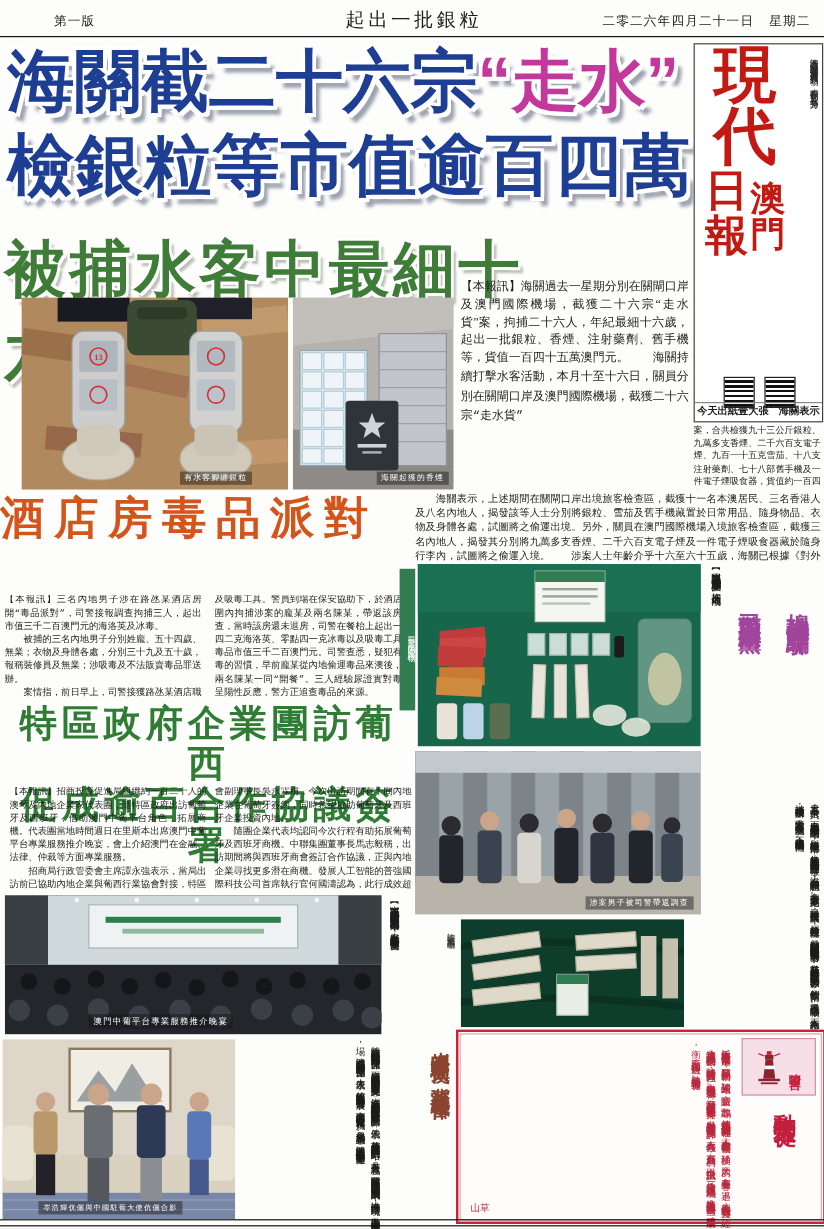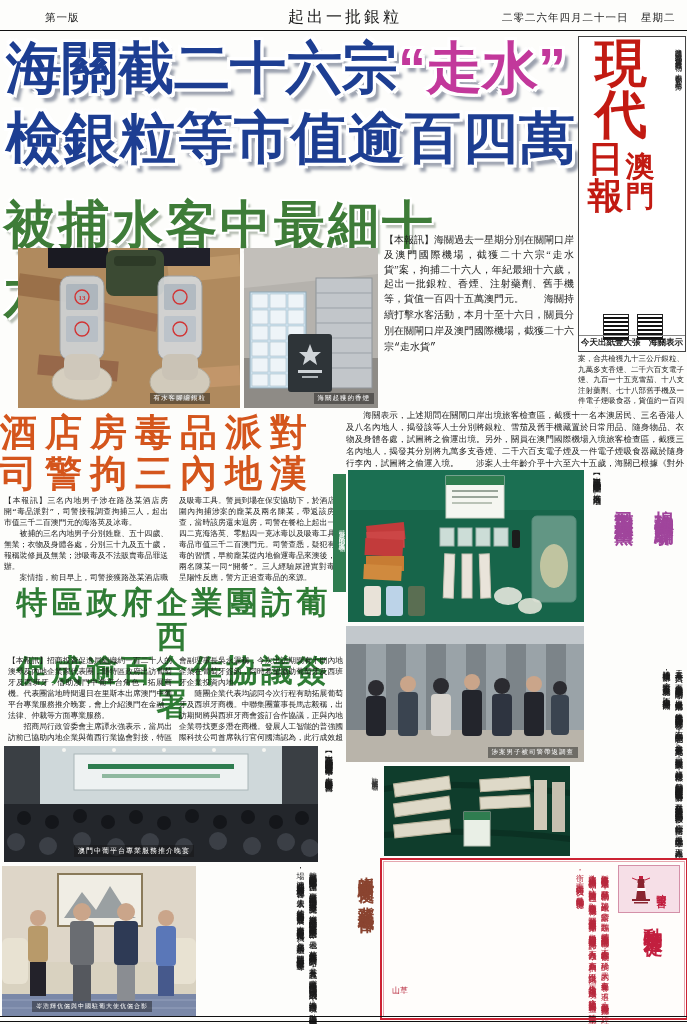--- a/index.html
+++ b/index.html
@@ -184,21 +184,20 @@
         <polygon points="66,96 69,104 77,104 71,109 73,117 66,112 59,117 61,109 55,104 63,104" fill="#cfd4d8"></polygon>
         <rect x="54" y="122" width="24" height="3" fill="#cfd4d8"></rect>
         <rect x="58" y="128" width="16" height="2" fill="#aeb4b8"></rect>
       </g>
     </svg>
     <div class="cap" style="right:4px;bottom:4px;">海關起獲的香煙</div>
   </div>
 
   <div class="abs" style="left:0;top:414px;width:348px;">
     <div class="hl-red">酒店房毒品派對</div>
-    <div class="hl-red" style="margin-top:2px;">司警拘三內地漢</div>
   </div>
   <div class="abs just pre" style="left:4px;top:496px;width:164px;height:86px;font-size:7.8px;line-height:11px;">【本報訊】三名內地男子涉在路氹某酒店房開“毒品派對”，司警接報調查拘捕三人，起出市值三千二百澳門元的海洛英及冰毒。
 　　被捕的三名內地男子分別姓龐、五十四歲、無業；衣物及身體各處，分別三十九及五十歲，報稱裝修員及無業；涉吸毒及不法販賣毒品罪送辦。
 　　案情指，前日早上，司警接獲路氹某酒店職員報案，指早前清潔工人打掃某房間發現懷疑有毒品</div>
   <div class="abs just pre" style="left:179px;top:496px;width:164px;height:86px;font-size:7.8px;line-height:11px;">及吸毒工具。警員到場在保安協助下，於酒店範圍內拘捕涉案的龐某及兩名陳某，帶返該房調查，當時該房還未退房，司警在餐枱上起出一點四二克海洛英、零點四一克冰毒以及吸毒工具，毒品市值三千二百澳門元。司警查悉，疑犯有吸毒的習慣，早前龐某從內地偷運毒品來澳後，與兩名陳某一同“開餐”。三人經驗尿證實對毒品呈陽性反應，警方正追查毒品的來源。</div>
 
   <div class="abs" style="left:0;top:586px;width:348px;">
     <div class="hl-green">特區政府企業團訪葡西</div>
     <div class="hl-green">促成逾百合作協議簽署</div>
   </div>
@@ -400,17 +399,17 @@
         <rect x="9" y="3" width="4" height="3" fill="#c21f3f"></rect>
         <line x1="2" y1="5" x2="7" y2="7" stroke="#c21f3f" stroke-width="1"></line>
         <line x1="20" y1="5" x2="15" y2="7" stroke="#c21f3f" stroke-width="1"></line>
         <rect x="2" y="26" width="18" height="2" fill="#8a2430"></rect>
         <rect x="4" y="29" width="14" height="1.5" fill="#8a2430"></rect>
       </svg>
       <div class="v look-logo-txt">瞭望台</div>
     </div>
     <div class="abs v look-title" style="right:20px;top:53px;height:100px;">動物大遷徙</div>
     <div class="abs v look-body" style="left:8px;top:8px;right:76px;bottom:8px;">近年本澳不時發現懷疑非法進口、種類罕見的動物，諸如玉米蛇、蜜袋鼯、鸚鵡等，牠們並非本地自然環境常見的物種。不少人喜歡飼養寵物，珍稀的、大眾的，各有捧場客；不過，部分人為慳錢或貪方便，經非法途徑購入未經檢疫的動物，隨時將病菌帶入社區，亦對本地物種造成威脅。海關早前偵破多宗非法進口動物案件，起出的動物連同貨值動輒以十萬元計，有人為慳錢、有商戶為牟利，不惜以身試法。外來物種一旦流入自然環境，繁殖力強的隨時反客為主，破壞生態平衡，市民切勿貪一時之快，助長這場動物大遷徙。</div>
-    <div class="abs" style="left:10px;bottom:22px;font-size:8px;color:#b8293d;">山草</div>
+    <div class="abs" style="left:10px;bottom:6px;font-size:8px;color:#b8293d;">山草</div>
   </div>
 
   <div class="abs" id="bottom-rule"></div>
 </div>
 
 </body></html>

